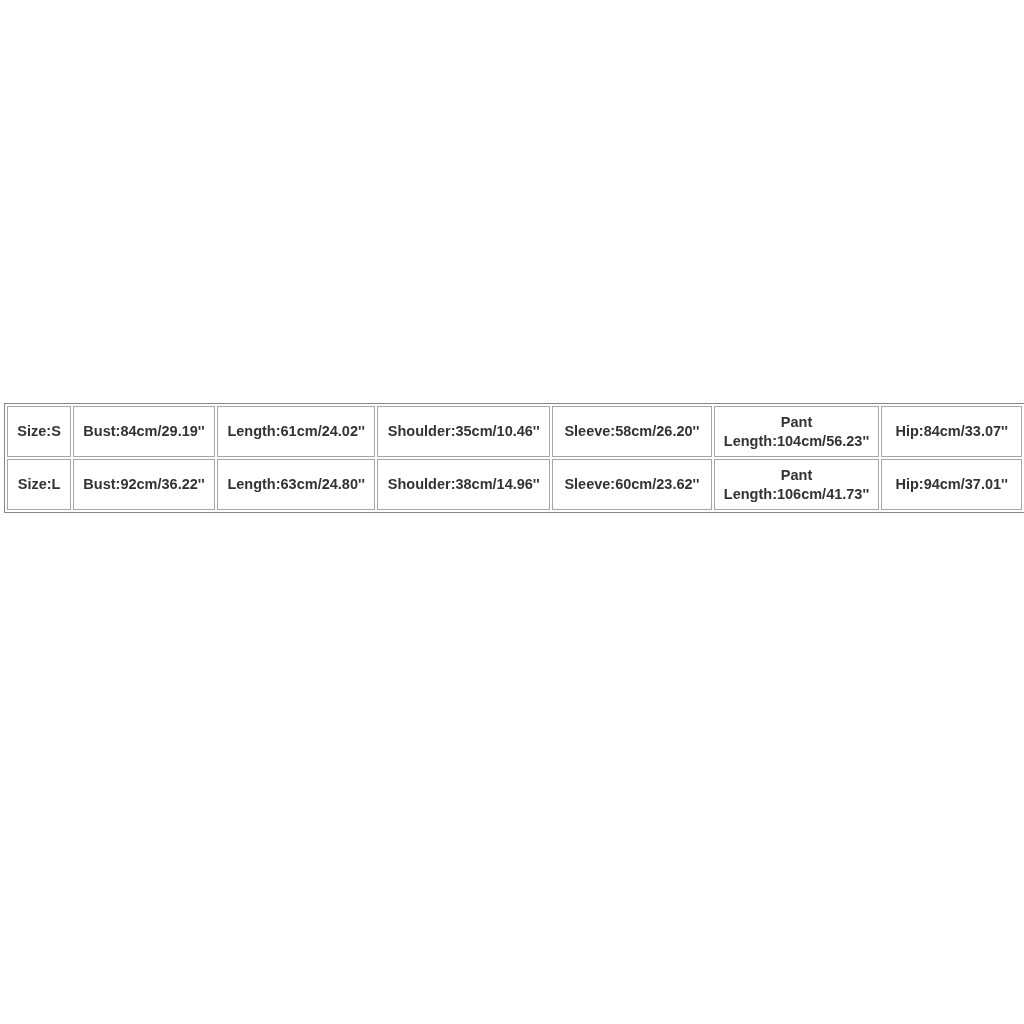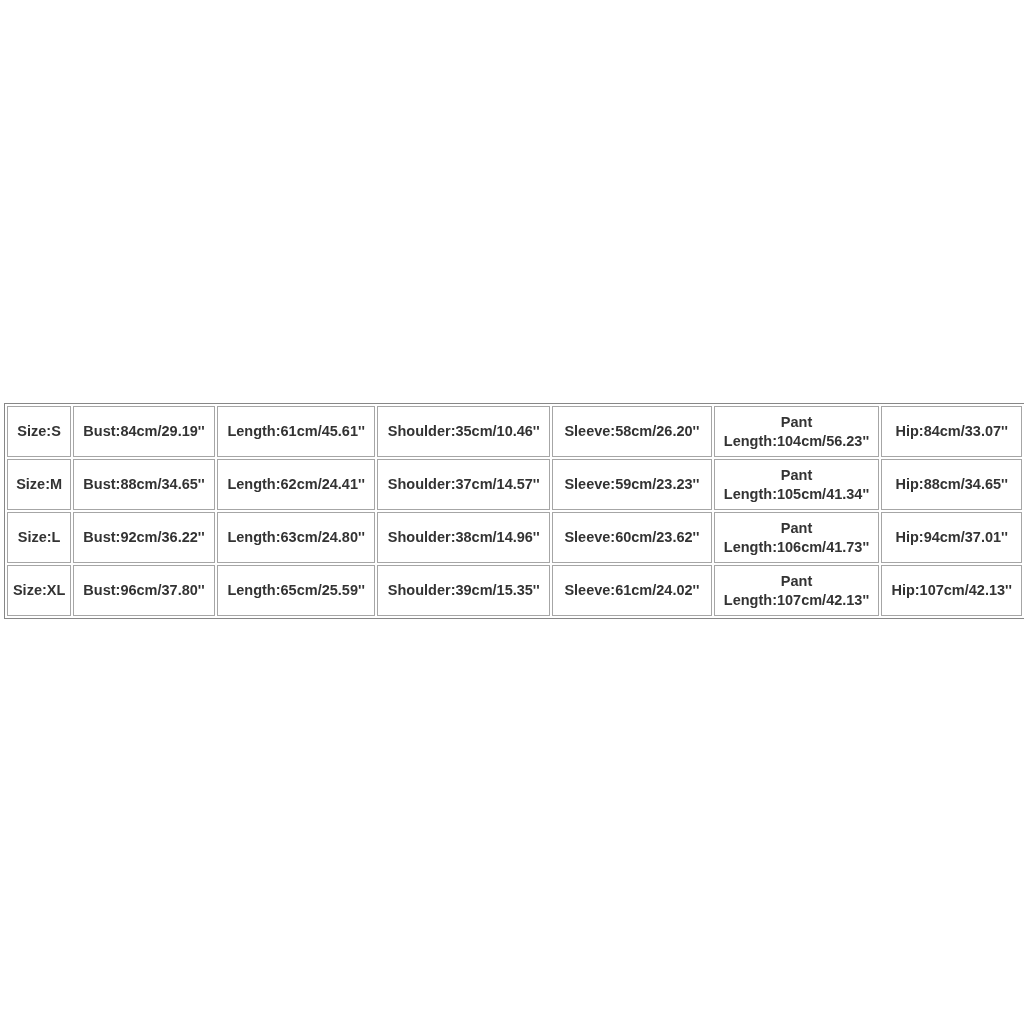--- a/index.html
+++ b/index.html
@@ -51,48 +51,30 @@
       <col style="width:158px">
       <col style="width:172px">
       <col style="width:159px">
       <col style="width:165px">
       <col style="width:140px">
     </colgroup>
     <tbody>
       <tr>
         <td>Size:S</td>
         <td>Bust:84cm/29.19''</td>
-        <td>Length:61cm/45.61''</td>
+        <td>Length:61cm/24.02''</td>
         <td>Shoulder:35cm/10.46''</td>
         <td>Sleeve:58cm/26.20''</td>
         <td>Pant Length:104cm/56.23''</td>
         <td>Hip:84cm/33.07''</td>
-      </tr>
-      <tr>
-        <td>Size:M</td>
-        <td>Bust:88cm/34.65''</td>
-        <td>Length:62cm/24.41''</td>
-        <td>Shoulder:37cm/14.57''</td>
-        <td>Sleeve:59cm/23.23''</td>
-        <td>Pant Length:105cm/41.34''</td>
-        <td>Hip:88cm/34.65''</td>
       </tr>
       <tr>
         <td>Size:L</td>
         <td>Bust:92cm/36.22''</td>
         <td>Length:63cm/24.80''</td>
         <td>Shoulder:38cm/14.96''</td>
         <td>Sleeve:60cm/23.62''</td>
         <td>Pant Length:106cm/41.73''</td>
         <td>Hip:94cm/37.01''</td>
       </tr>
-      <tr>
-        <td>Size:XL</td>
-        <td>Bust:96cm/37.80''</td>
-        <td>Length:65cm/25.59''</td>
-        <td>Shoulder:39cm/15.35''</td>
-        <td>Sleeve:61cm/24.02''</td>
-        <td>Pant Length:107cm/42.13''</td>
-        <td>Hip:107cm/42.13''</td>
-      </tr>
     </tbody>
   </table>
 </div>
 
 </body></html>

